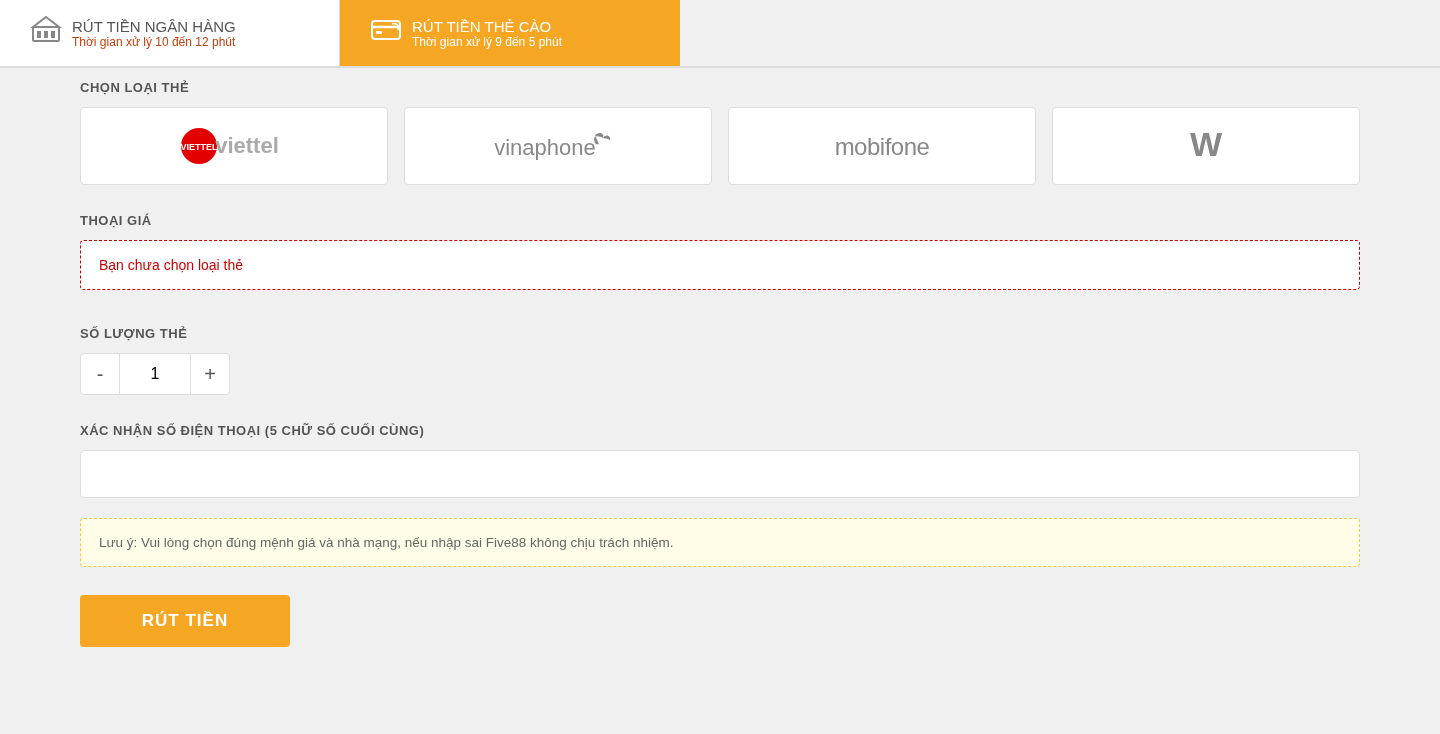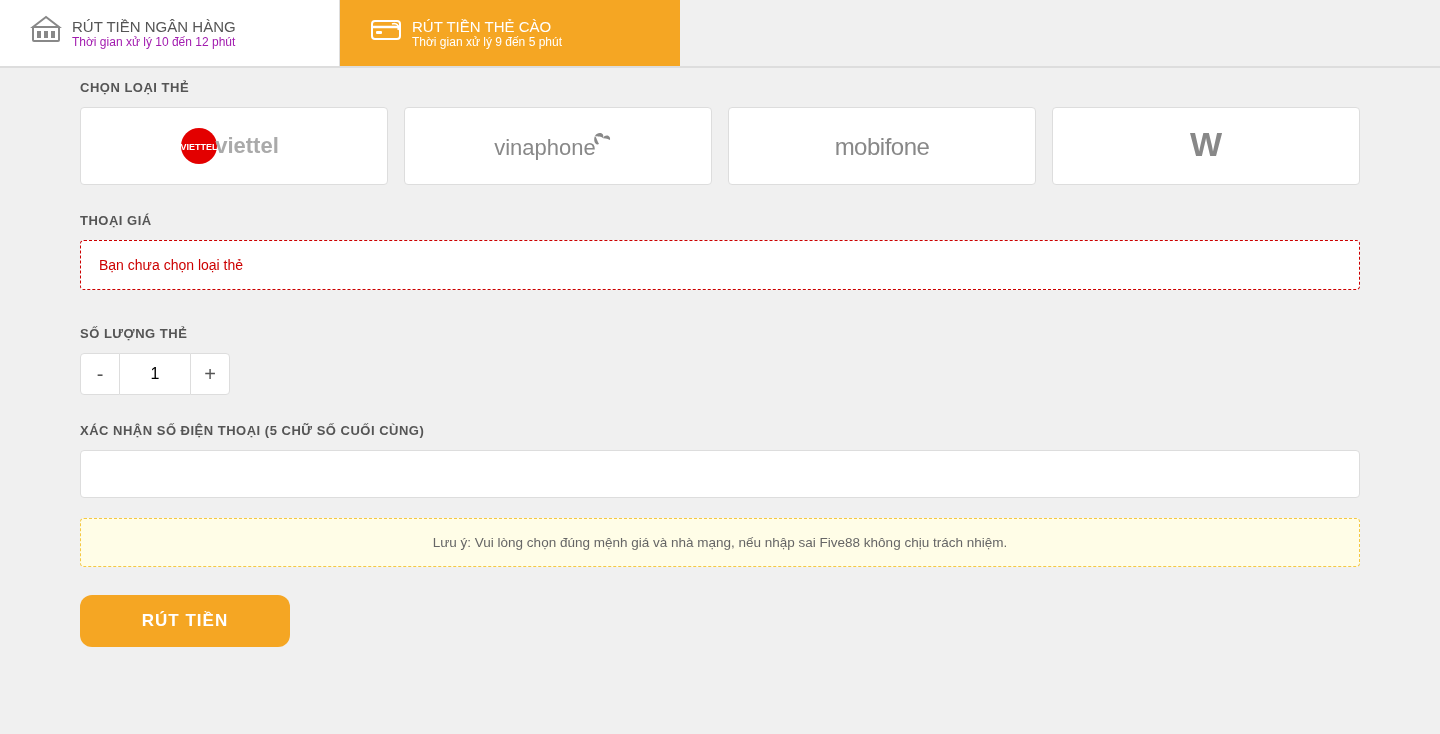--- a/index.html
+++ b/index.html
@@ -39,21 +39,21 @@
       color: #fff;
     }
     .tab.inactive .tab-text .tab-title {
       color: #555;
     }
     .tab-text .tab-subtitle {
       font-size: 12px;
       color: #fff;
     }
     .tab.inactive .tab-text .tab-subtitle {
-      color: #a21caf;
+      color: #c2410c;
     }
 
     
     .content {
       padding: 12px 80px;
       background: #f0f0f0;
     }
 
     
     .section-label {
@@ -143,31 +143,30 @@
 
     
     .note-box {
       border: 1.5px dashed #f5c842;
       border-radius: 4px;
       background: #fffde7;
       padding: 16px 18px;
       color: #666;
       font-size: 13.5px;
       margin-bottom: 28px;
-      text-align: center;
     }
 
     
     .submit-btn {
       background: #f5a623;
       color: #fff;
       font-weight: bold;
       font-size: 17px;
       border: none;
-      border-radius: 12px;
+      border-radius: 4px;
       padding: 16px 48px;
       cursor: pointer;
       letter-spacing: 1px;
       min-width: 210px;
     }
   </style>
 </head>
 <body>
 
 <div class="tabs">

